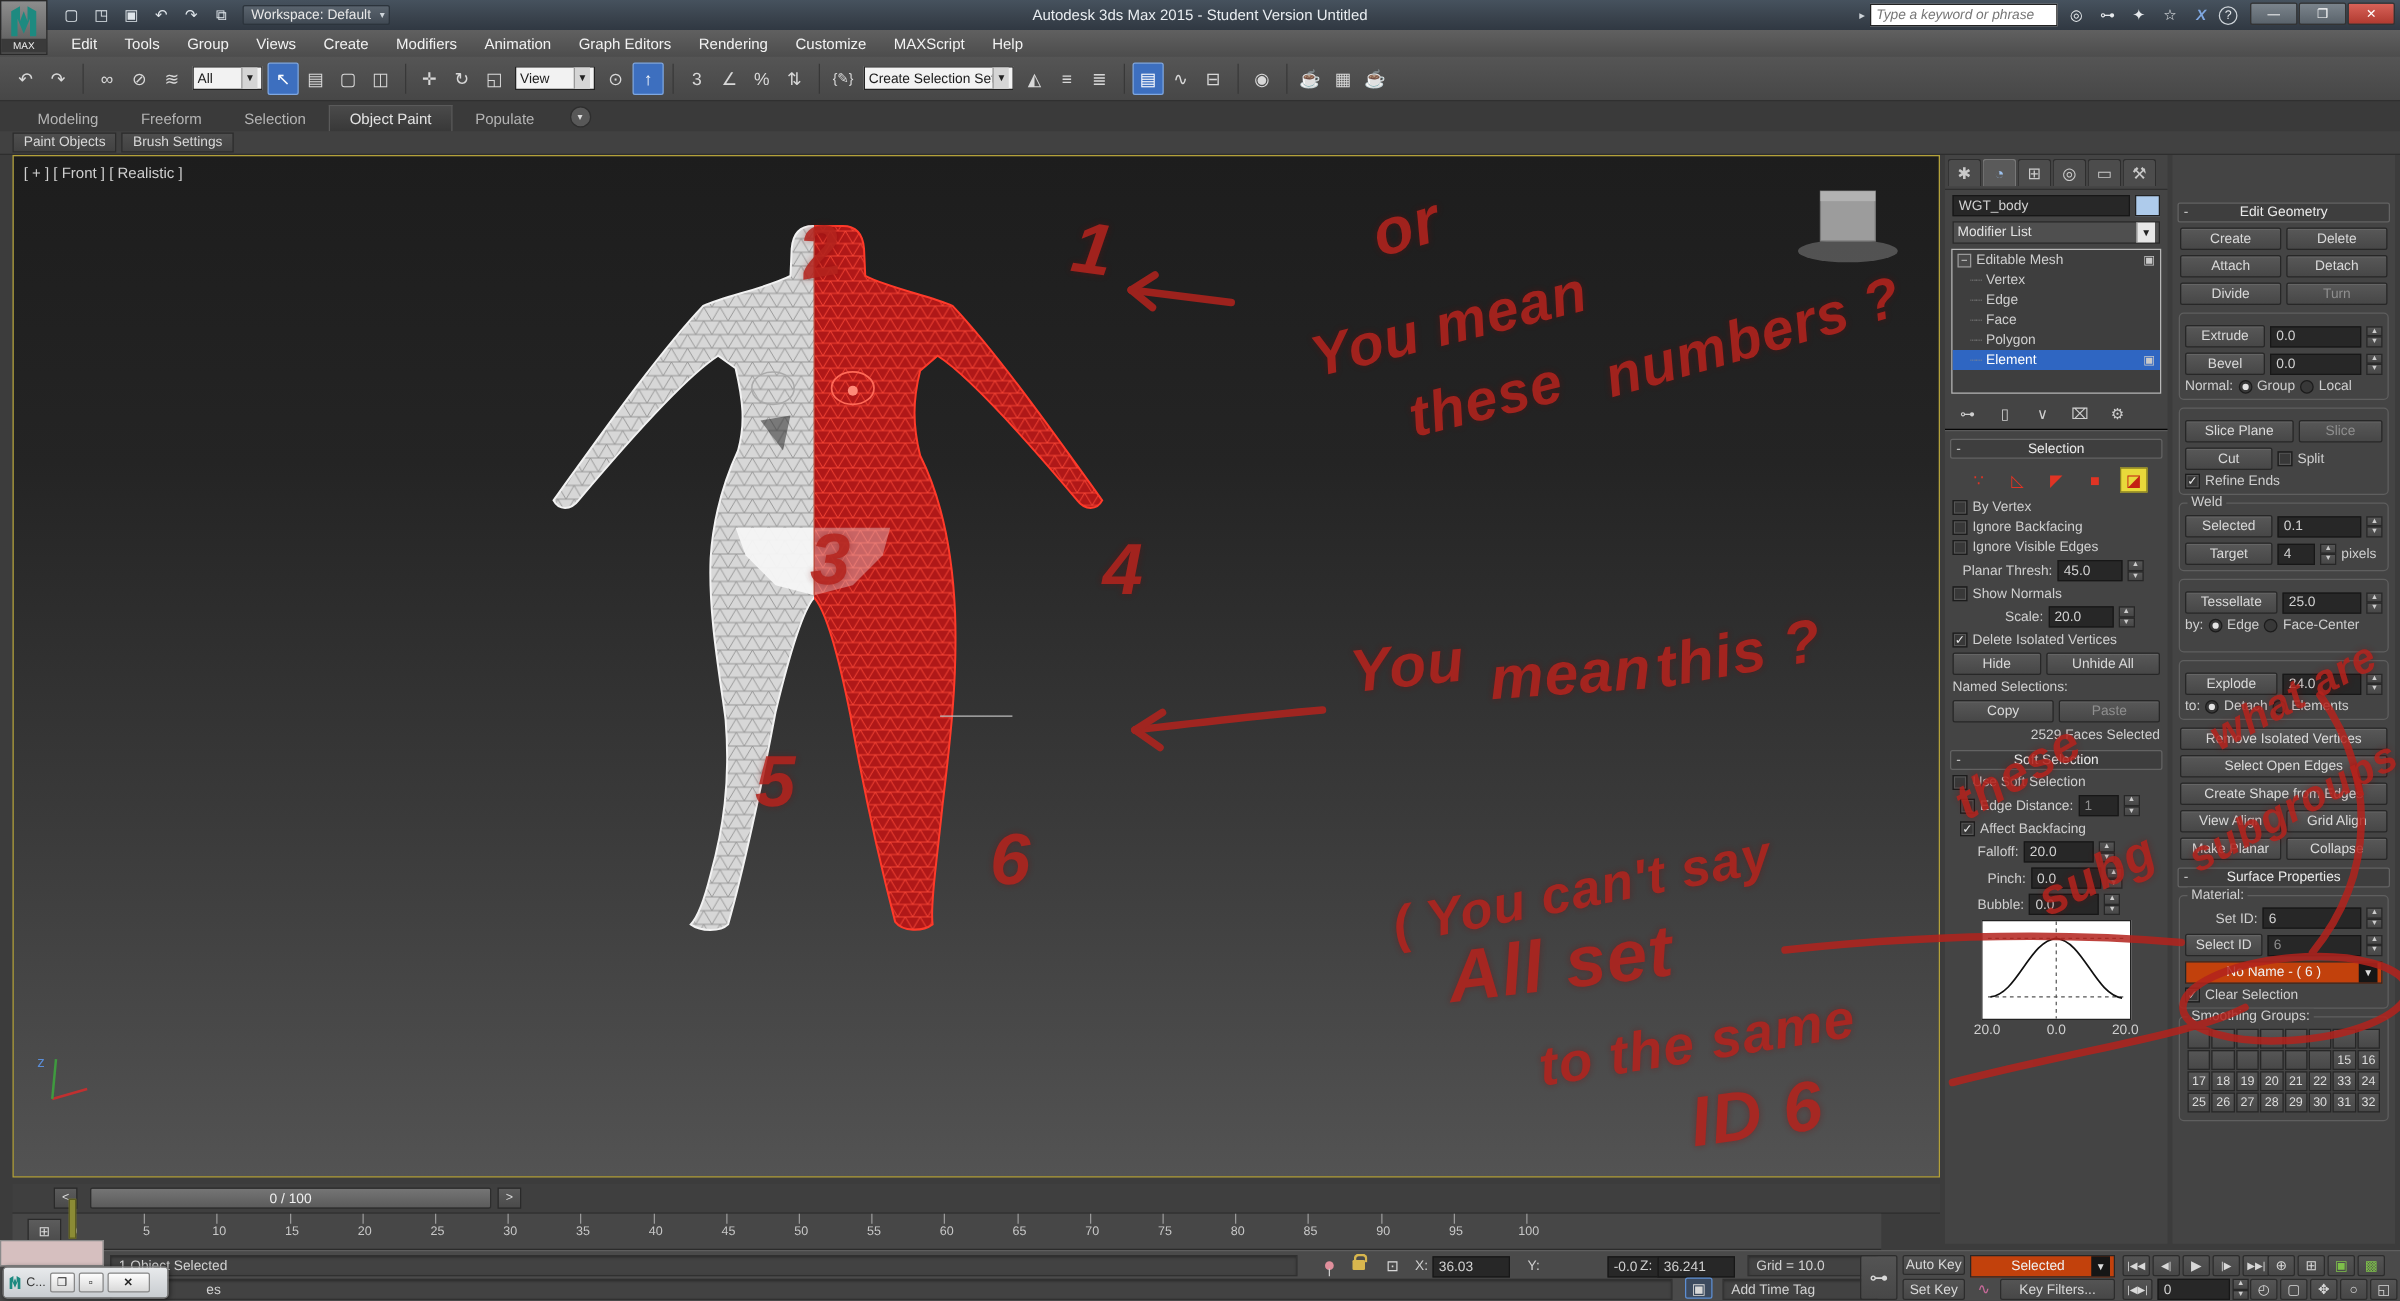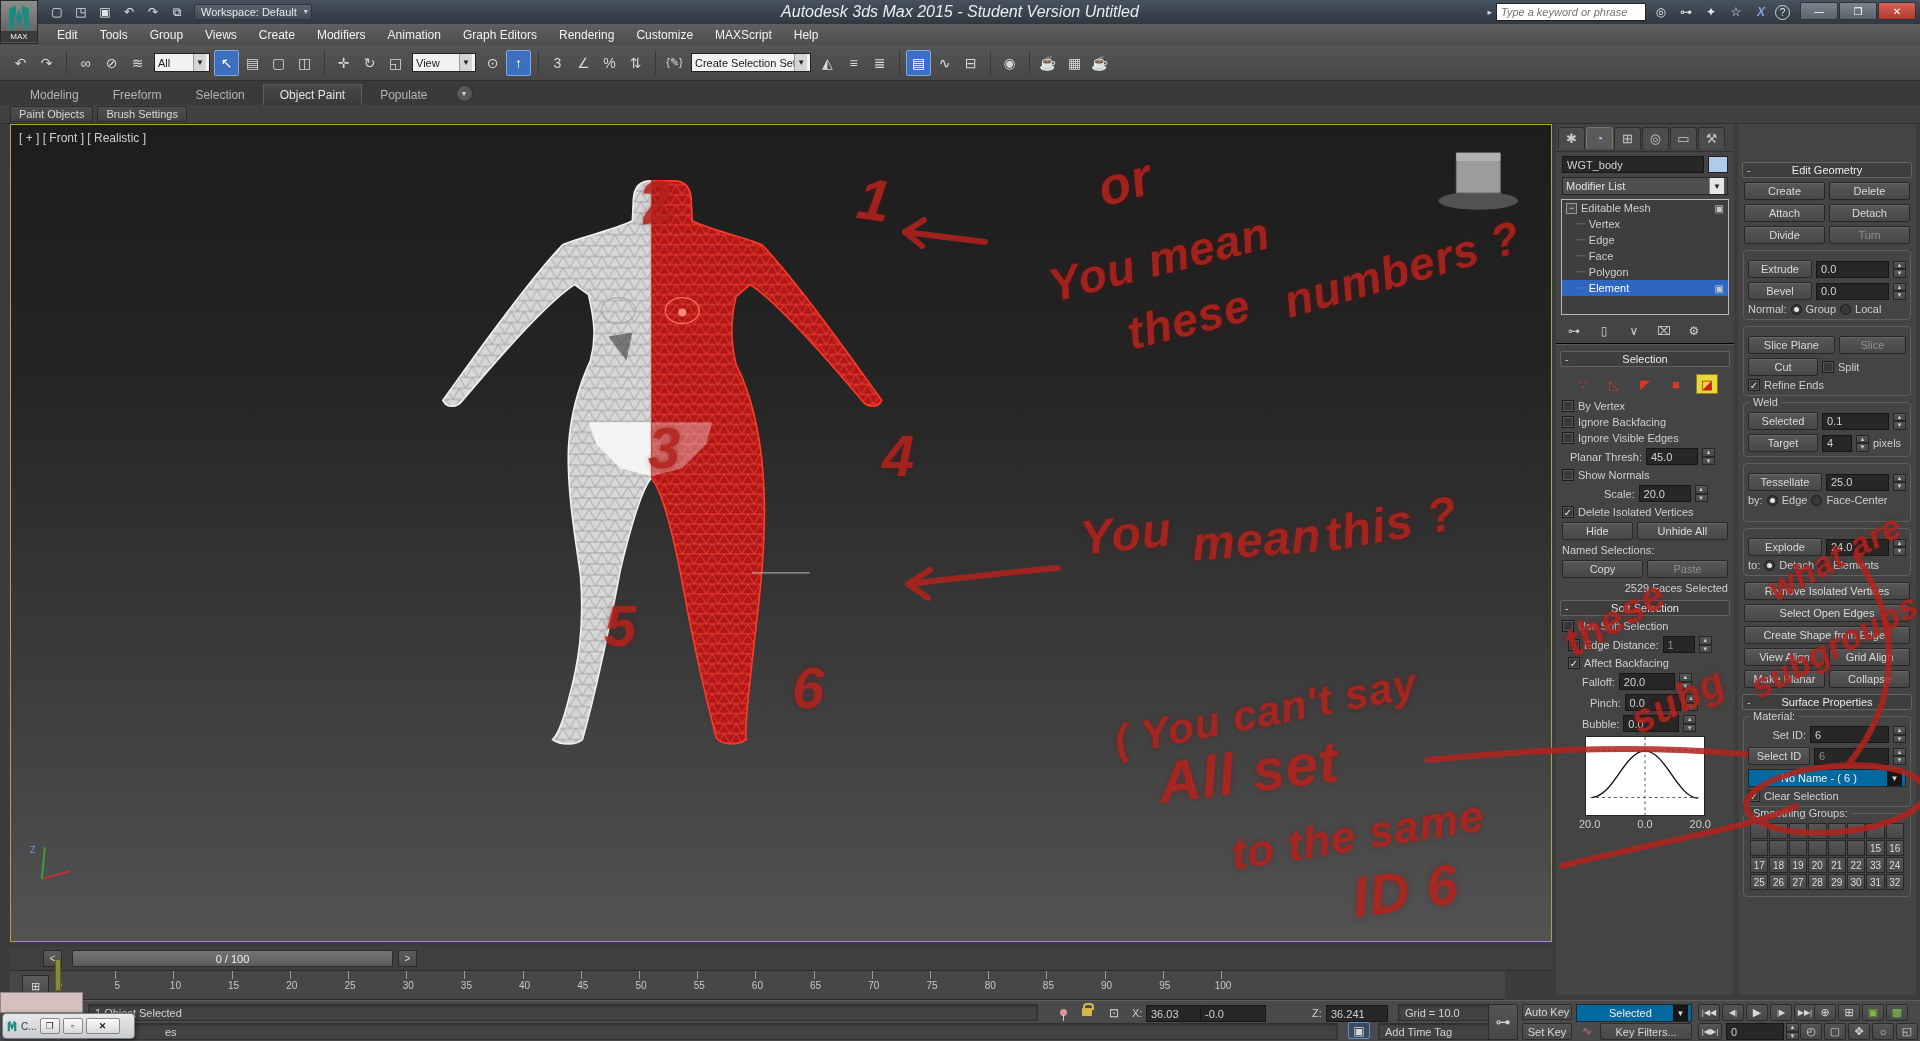--- a/index.html
+++ b/index.html
@@ -8,21 +8,21 @@
 
   
   #titlebar { left:0; top:0; width:1920px; height:24px; background:linear-gradient(180deg,#46525e,#39424c 60%,#303842); display:flex; align-items:center; z-index:20; }
   #maxlogo { position:absolute; left:0; top:0; width:38px; height:44px; background:linear-gradient(180deg,#8d8d8d,#555); border:1px solid #2a2a2a; z-index:30; display:flex; flex-direction:column; align-items:center; }
   #maxlogo .logo-glyph { width:26px; height:28px; margin-top:2px; }
   #maxlogo .logo-label { font-size:8px; color:#f0f0f0; background:#3a3a3a; width:100%; text-align:center; padding:1px 0; }
   .qat { display:flex; align-items:center; gap:2px; margin-left:46px; }
   .qat .cell,.ic .cell { width:22px; height:18px; display:flex; align-items:center; justify-content:center; font-size:12px; color:#dfe5ea; border-radius:2px; }
   #workspace { background:linear-gradient(#5a646e,#414a54); border:1px solid #2c343c; border-radius:2px; color:#e8e8e8; font-size:11px; padding:1px 14px 1px 6px; margin-left:6px; position:relative; }
   #workspace::after { content:"▾"; position:absolute; right:3px; top:2px; font-size:8px; color:#cfd5da; }
-  #apptitle { position:absolute; left:0; width:100%; text-align:center; font-size:16px; color:#e9edf1; pointer-events:none;font-style:italic; }
+  #apptitle { position:absolute; left:0; width:100%; text-align:center; font-size:12px; color:#e9edf1; pointer-events:none; }
   #infocenter { position:absolute; right:130px; top:3px; display:flex; align-items:center; gap:4px; }
   #searchbox { width:150px; height:18px; background:#fff; border:1px solid #222; font-size:11px; font-style:italic; color:#666; padding:0 4px; }
   .ic { display:flex; align-items:center; gap:3px; }
   .ic .cell { color:#e6e9ec; font-size:12px; }
   .ic .xchg { color:#7fa7e0; font-weight:bold; font-style:italic; }
   .ic .help { border:1px solid #cfd5da; border-radius:50%; width:15px; height:15px; font-size:10px; }
   #winbtns { position:absolute; right:4px; top:2px; display:flex; gap:1px; }
   #winbtns .wb { width:38px; height:18px; display:flex; align-items:center; justify-content:center; font-size:10px; color:#fff; background:linear-gradient(#7b848c,#5a636b); border:1px solid #333; border-radius:2px; }
   #winbtns .wb.red { background:linear-gradient(#d86258,#b03a30); }
 
@@ -59,21 +59,21 @@
   #panel2 { left:1738px; top:124px; width:178px; height:871px; }
   #cp-tabs { display:flex; gap:1px; padding:3px 2px 2px 2px; border-bottom:1px solid #2f2f2f; }
   .cptab { width:27px; height:22px; display:flex; align-items:center; justify-content:center; font-size:13px; color:#c9c9c9; background:#4c4c4c; border:1px solid #2e2e2e; border-bottom:none; border-radius:3px 3px 0 0; }
   .cptab.active { background:#5a5a5a; color:#9ec2ef; border-color:#777; }
   .prow { display:flex; align-items:center; gap:4px; margin:4px 6px; }
   .field { background:#272727; border:1px solid #171717; color:#d2d2d2; padding:1px 4px; height:17px; display:flex; align-items:center; }
   .field.dim { color:#8f8f8f; }
   .swatch { width:20px; height:17px; background:#aecbeb; border:1px solid #222; }
   .ddark { background:#4f4f4f; border:1px solid #272727; color:#e2e2e2; height:18px; display:flex; align-items:center; padding:0 3px; position:relative; }
   .ddark .carrow { margin-left:auto; width:15px; height:100%; background:#e6e6e6; color:#222; font-size:8px; display:flex; align-items:center; justify-content:center; border-left:1px solid #888; }
-  .ddark.black { background:#0369a1; color:#f0f0f0;padding-left:32px; }
+  .ddark.black { background:#c2410c; color:#f0f0f0;padding-left:32px; }
   .ddark.black .carrow { background:#161616; color:#ddd; border:none; }
   #stack { margin:4px 5px; background:#3e3e3e; border:1px solid #b8b8b8; height:116px; overflow:hidden; }
   .stack-row { display:flex; align-items:center; height:16px; padding-left:4px; gap:4px; color:#cfcfcf; }
   .stack-row .exp { width:11px; height:11px; border:1px solid #999; font-size:9px; line-height:9px; text-align:center; color:#ddd; background:#4a4a4a; }
   .stack-row .dots { color:#8b8b8b; font-size:9px; letter-spacing:-1px; }
   .stack-row .mico { margin-left:auto; margin-right:4px; color:#c9c9c9; font-size:10px; }
   .stack-row.sel { background:#2f66c2; color:#fff; }
   #stack-tools { display:flex; gap:10px; padding:4px 8px; border-bottom:2px groove #5a5a5a; }
   #stack-tools .cell { width:20px; height:16px; display:flex; align-items:center; justify-content:center; font-size:12px; color:#cfcfcf; }
   .rollout-h { margin:6px 4px 4px 4px; background:#3e3e3e; border:1px solid #636363; color:#ececec; text-align:center; padding:1px 2px; position:relative; border-radius:2px; }
@@ -752,21 +752,21 @@
   <span class="sb-ico abs" style="left:1052px; top:3px">
       <span class="pinglyph"></span>
     </span>
   <span class="sb-ico abs" style="left:1076px; top:2px">
       <span class="lockglyph"></span>
     </span>
   <span class="sb-ico abs" style="left:1103px; top:3px">⊡</span>
   <span class="abs lbl" style="left:1132px; top:6px">X:</span>
   <div class="field abs" style="left:1146px; top:4px; width:62px">36.03</div>
   <span class="abs lbl" style="left:1222px; top:6px">Y:</span>
-  <div class="field abs" style="left:1200px; top:4px; width:66px">-0.0</div>
+  <div class="field abs" style="left:1286px; top:4px; width:66px">-0.0</div>
   <span class="abs lbl" style="left:1312px; top:6px">Z:</span>
   <div class="field abs" style="left:1326px; top:4px; width:62px">36.241</div>
   <div class="sunken abs" style="left:1398px; top:3px; width:104px; height:17px">
       <span>Grid = 10.0</span>
     </div>
 
   <div class="sunken abs" style="left:88px; top:22px; width:1250px; height:17px">
     <span style="margin-left:70px">es</span>
   </div>
   <span class="sb-ico abs" style="left:1348px; top:21px; border:1px solid #5d8fd4; border-radius:2px; background:#3c4a5e">▣</span>

